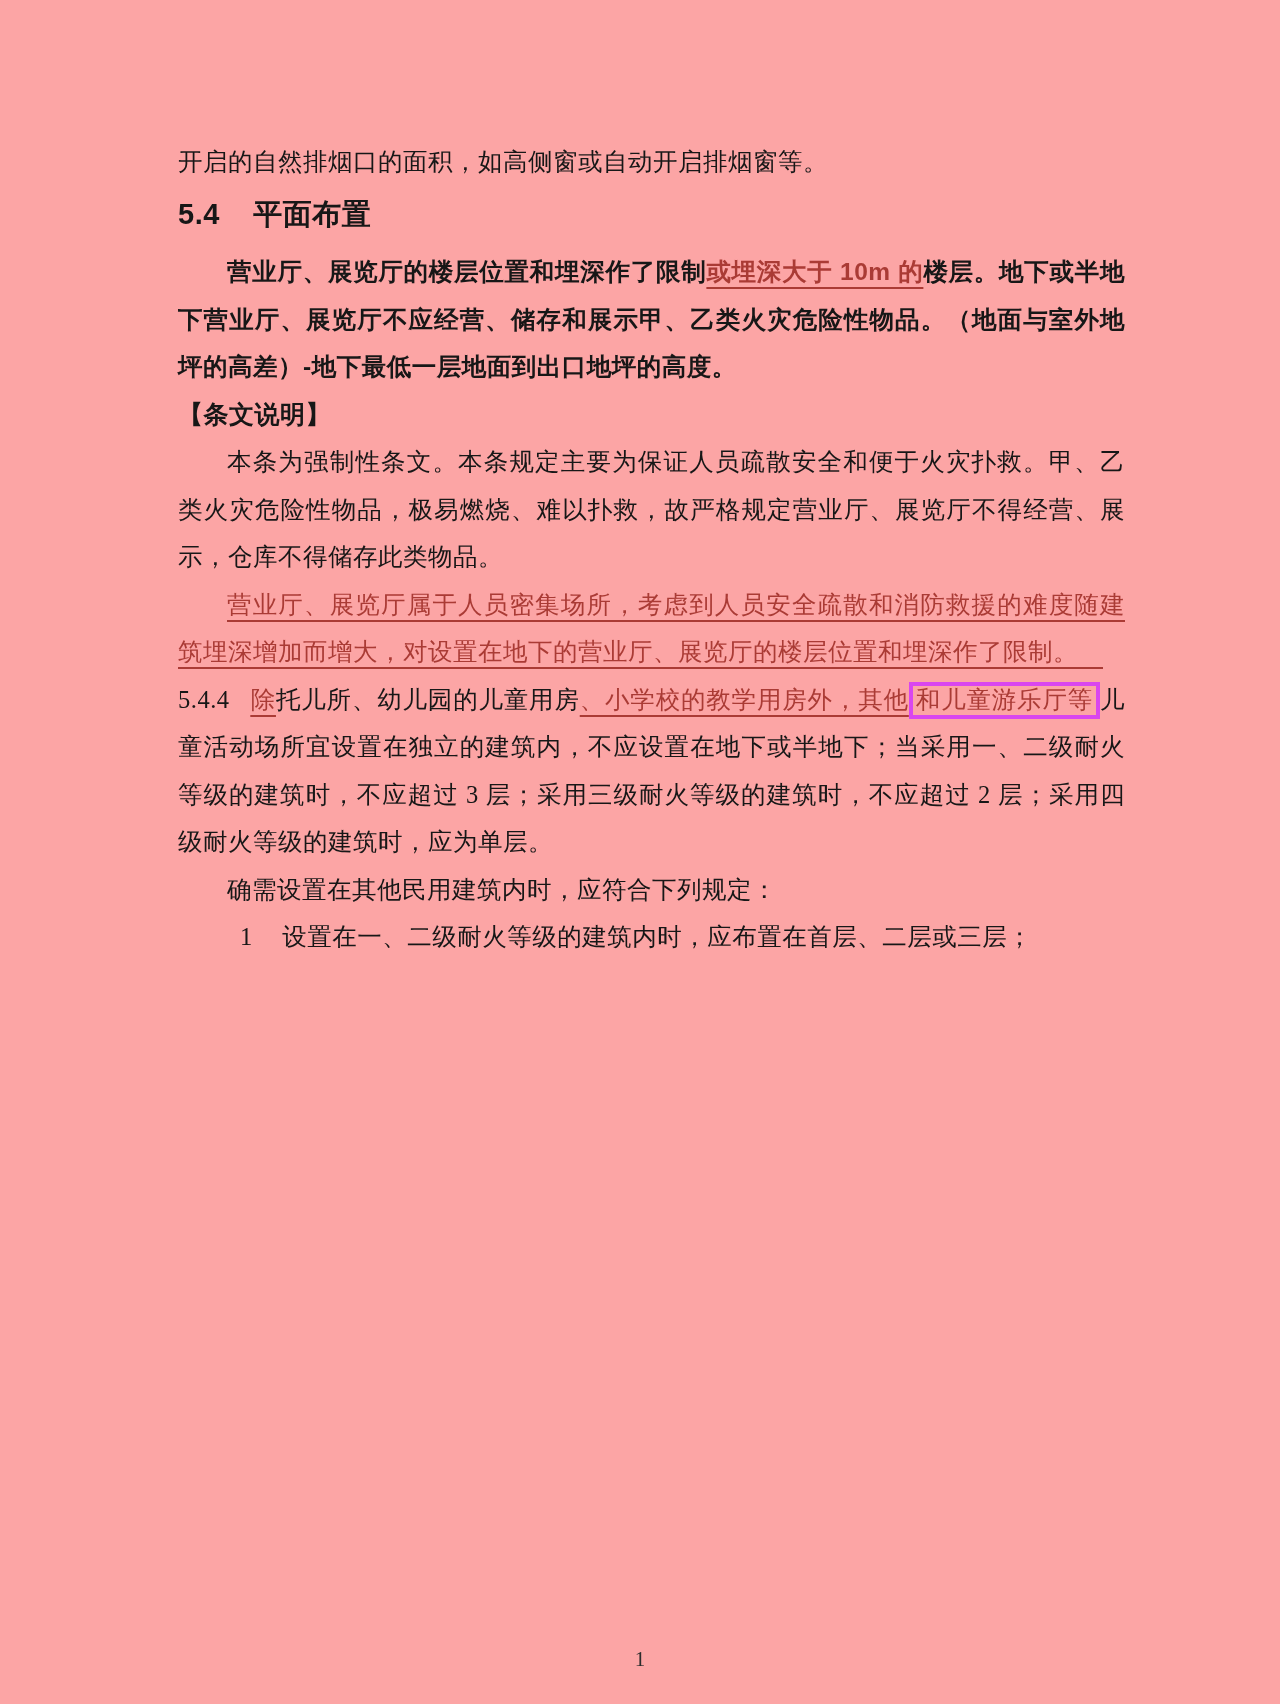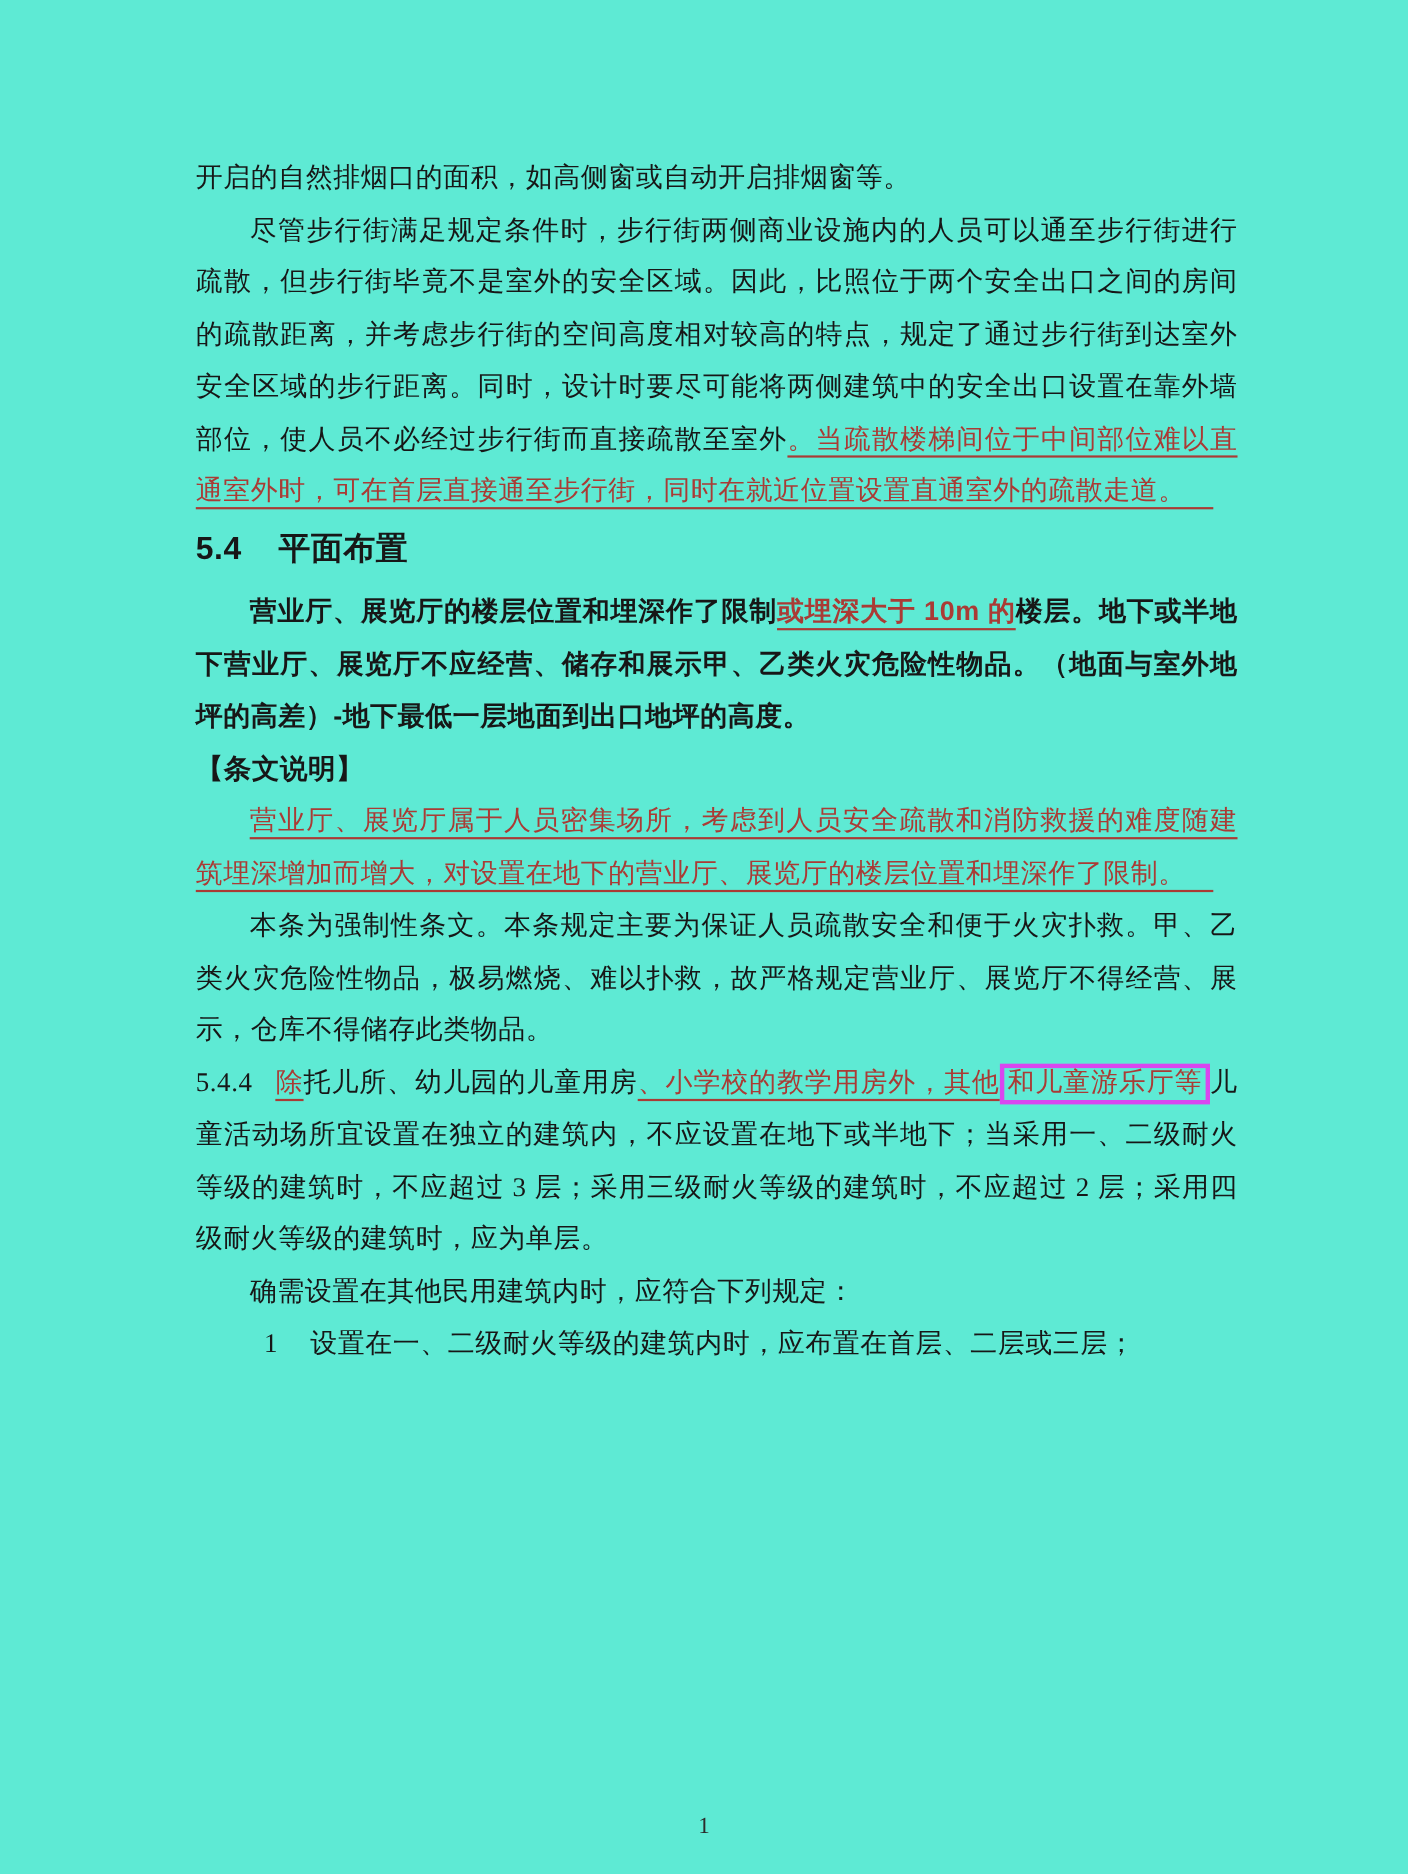--- a/index.html
+++ b/index.html
@@ -1,20 +1,20 @@
 <!DOCTYPE html>
 <html><head>
 <meta charset="utf-8">
 <style>
   html,body{margin:0;padding:0;background:#9a9a9a;}
   .page{
     position:relative;
     width:1280px;height:1704px;
     margin:0 auto;
-    background:#5eead4;
+    background:#fca5a5;
     overflow:hidden;
     color:#171717;
     font-family:"Liberation Serif","DejaVu Serif",serif;
   }
   .content{
     position:absolute;
     left:178px;top:138px;
     width:947px;
   }
   .content p{
@@ -57,39 +57,36 @@
   }
 </style>
 </head>
 <body>
 
 <div class="page">
   <div class="content">
 
     <p>开启的自然排烟口的面积，如高侧窗或自动开启排烟窗等。</p>
 
-    <p class="indent">
-      <span>尽管步行街满足规定条件时，步行街两侧商业设施内的人员可以通至步行街进行疏散，但步行街毕竟不是室外的安全区域。因此，比照位于两个安全出口之间的房间的疏散距离，并考虑步行街的空间高度相对较高的特点，规定了通过步行街到达室外安全区域的步行距离。同时，设计时要尽可能将两侧建筑中的安全出口设置在靠外墙部位，使人员不必经过步行街而直接疏散至室外</span><span class="red u">。当疏散楼梯间位于中间部位难以直通室外时，可在首层直接通至步行街，同时在就近位置设置直通室外的疏散走道。　</span>
-    </p>
 
 
     <p class="hei heading">
       <span class="hnum">5.4</span><span>平面布置</span>
     </p>
 
 
     <p class="hei indent">
       <span>营业厅、展览厅的楼层位置和埋深作了限制</span><span class="red u">或埋深大于 10m 的</span><span>楼层。地下或半地下营业厅、展览厅不应经营、储存和展示甲、乙类火灾危险性物品。（地面与室外地坪的高差）-地下最低一层地面到出口地坪的高度。</span>
     </p>
 
     <p class="hei label-p">【条文说明】</p>
 
+    <p class="indent">本条为强制性条文。本条规定主要为保证人员疏散安全和便于火灾扑救。甲、乙类火灾危险性物品，极易燃烧、难以扑救，故严格规定营业厅、展览厅不得经营、展示，仓库不得储存此类物品。</p>
+
     <p class="indent red u">营业厅、展览厅属于人员密集场所，考虑到人员安全疏散和消防救援的难度随建筑埋深增加而增大，对设置在地下的营业厅、展览厅的楼层位置和埋深作了限制。　</p>
-
-    <p class="indent">本条为强制性条文。本条规定主要为保证人员疏散安全和便于火灾扑救。甲、乙类火灾危险性物品，极易燃烧、难以扑救，故严格规定营业厅、展览厅不得经营、展示，仓库不得储存此类物品。</p>
 
     <p>
       <span class="cnum">5.4.4</span><span class="red u">除</span><span>托儿所、幼儿园的儿童用房</span><span class="red u">、小学校的教学用房外，其他</span><span class="boxed red">和儿童游乐厅等</span><span>儿童活动场所宜设置在独立的建筑内，不应设置在地下或半地下；当采用一、二级耐火等级的建筑时，不应超过 3 层；采用三级耐火等级的建筑时，不应超过 2 层；采用四级耐火等级的建筑时，应为单层。</span>
     </p>
 
     <p class="indent">确需设置在其他民用建筑内时，应符合下列规定：</p>
 
     <p class="item">
       <span class="inum">1</span><span>设置在一、二级耐火等级的建筑内时，应布置在首层、二层或三层；</span>
     </p>

